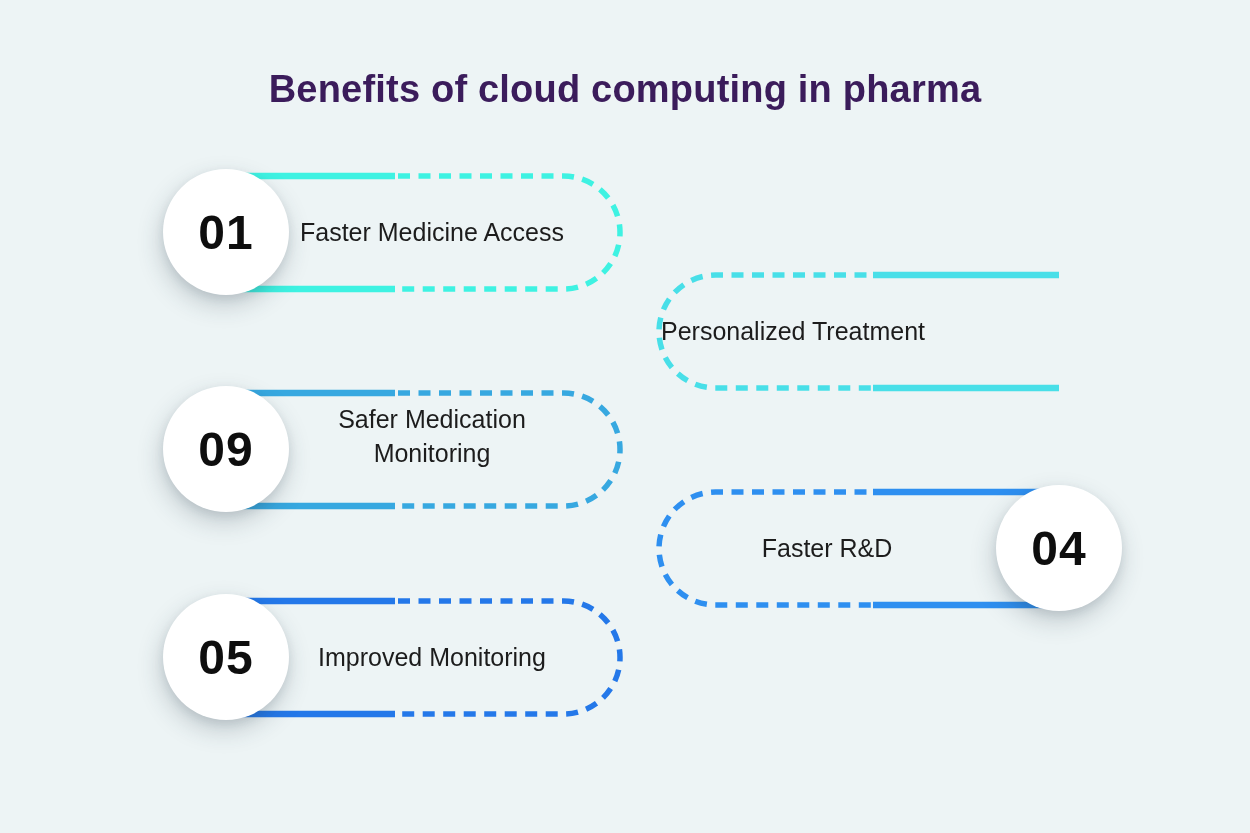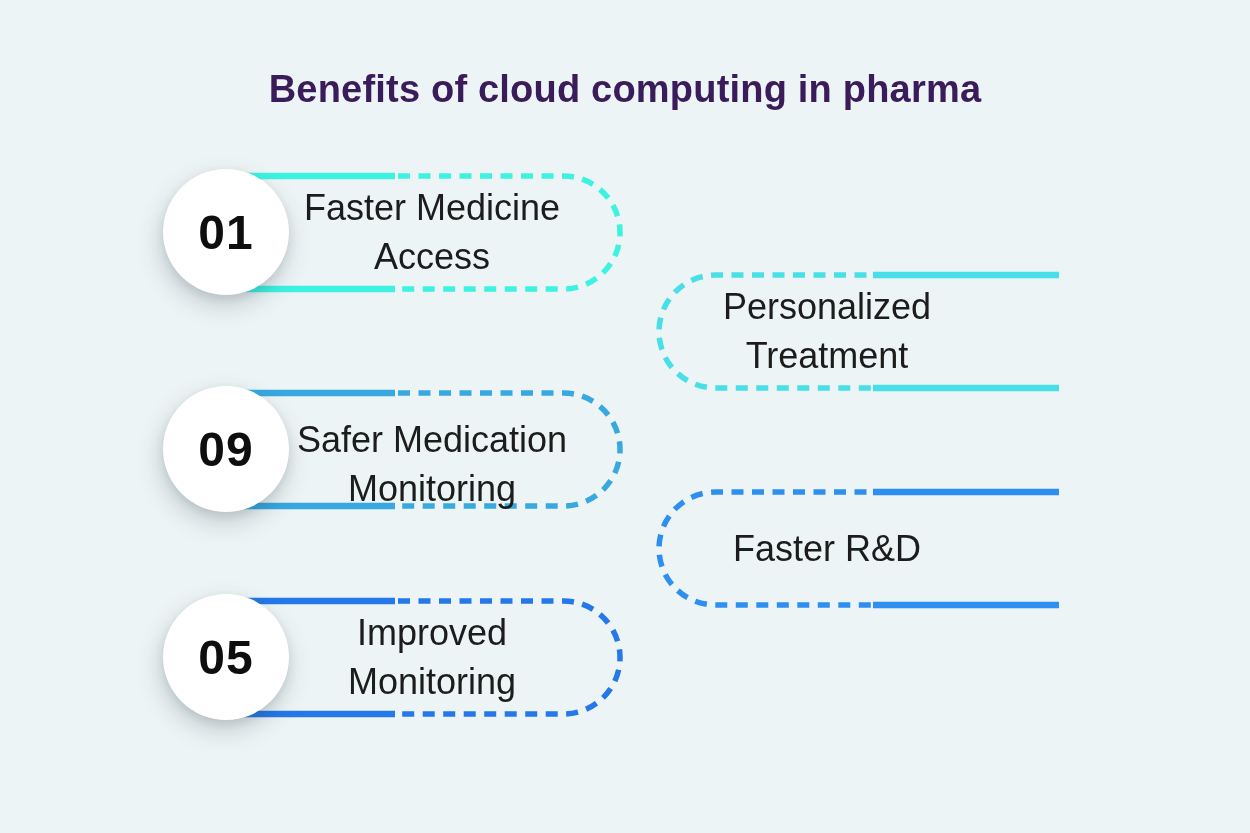--- a/index.html
+++ b/index.html
@@ -33,34 +33,34 @@
     background:var(--circle);
     box-shadow:-2px 10px 24px rgba(40,60,75,.22), 0 4px 10px rgba(40,60,75,.10);
     display:flex;align-items:center;justify-content:center;
   }
   .badge .num{
     font-size:48px;font-weight:bold;color:var(--number);letter-spacing:1px;
   }
   .label{
     position:absolute;display:flex;align-items:center;justify-content:center;
     text-align:center;color:var(--text);
-    font-size:36px;line-height:1.35;
+    font-size:25px;line-height:1.35;
   }
   
   .svg-1{left:226px;top:172px;}
   .badge-1{left:163px;top:169px;}
   .label-1{left:277px;top:188px;width:310px;height:90px;}
   
   .svg-2{left:655px;top:271px;}
   .badge-2{left:996px;top:268px;}
-  .label-2{left:660px;top:287px;width:334px;height:90px;}
+  .label-2{left:626px;top:287px;width:334px;height:90px;}
   
   .svg-3{left:226px;top:389px;}
   .badge-3{left:163px;top:386px;}
-  .label-3{left:287px;top:420px;width:290px;height:90px;}
+  .label-3{left:287px;top:392px;width:290px;height:90px;}
   
   .svg-4{left:655px;top:488px;}
   .badge-4{left:996px;top:485px;}
   .label-4{left:660px;top:504px;width:334px;height:90px;text-align:center;}
   
   .svg-5{left:226px;top:597px;}
   .badge-5{left:163px;top:594px;}
   .label-5{left:277px;top:613px;width:310px;height:90px;}
 </style>
 </head>
@@ -104,20 +104,23 @@
   </div>
 
   <svg class="capsule svg-4" width="404" height="121" viewBox="0 0 404 121">
     <path class="dashed" d="M 232 4 H 60.5 A 56.5 56.5 0 0 0 60.5 117 H 232" stroke="#2e8ff0"></path>
     <line class="solid" x1="218" y1="4" x2="404" y2="4" stroke="#2e8ff0"></line>
     <line class="solid" x1="218" y1="117" x2="404" y2="117" stroke="#2e8ff0"></line>
   </svg>
   <div class="label label-4">
     <span>Faster R&amp;D</span>
   </div>
+  <div class="badge badge-4">
+    <span class="num">04</span>
+  </div>
 
   <svg class="capsule svg-5" width="396" height="121" viewBox="0 0 396 121">
     <path class="dashed" d="M 172 4 H 337.5 A 56.5 56.5 0 0 1 337.5 117 H 172" stroke="#2478e9"></path>
     <line class="solid" x1="0" y1="4" x2="169" y2="4" stroke="#2478e9"></line>
     <line class="solid" x1="0" y1="117" x2="169" y2="117" stroke="#2478e9"></line>
   </svg>
   <div class="label label-5">
     <span>Improved Monitoring</span>
   </div>
   <div class="badge badge-5">

